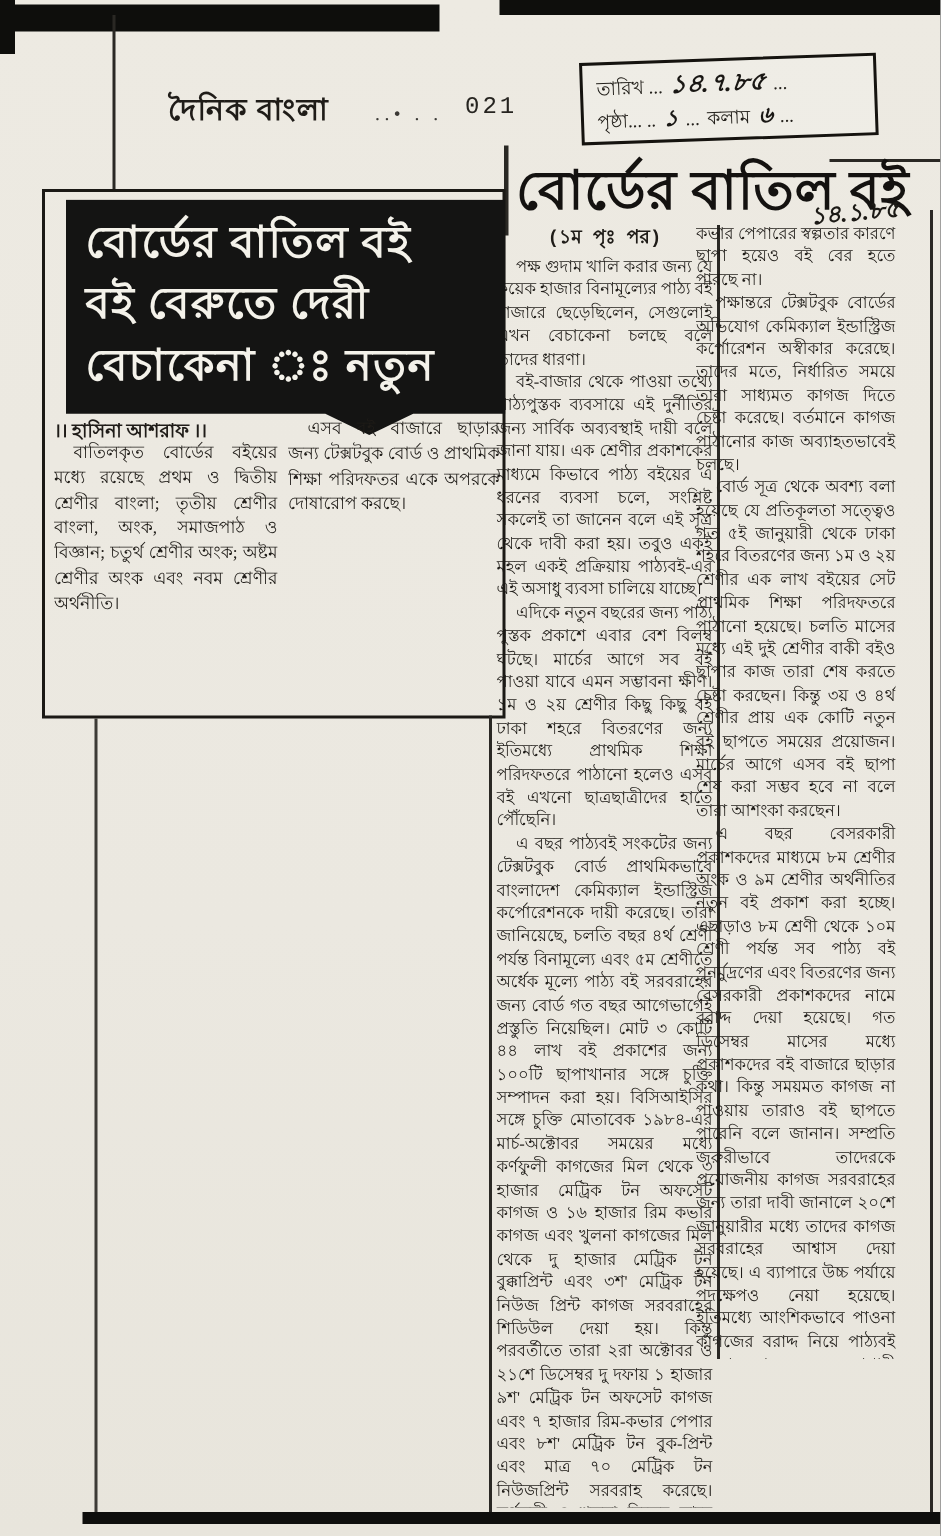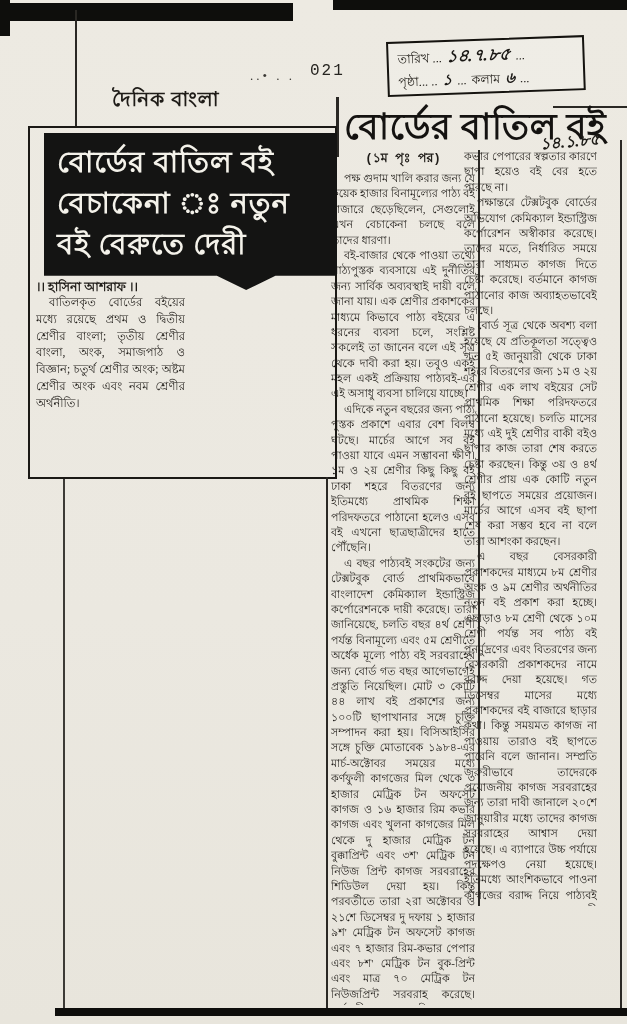--- a/index.html
+++ b/index.html
@@ -42,21 +42,21 @@
 <body>
 
 <div class="canvas">
 
   <div class="bar" style="left:0; top:3px; width:293px; height:18px;"></div>
   <div class="bar" style="left:333px; top:0; width:294px; height:10px;"></div>
   <div class="bar" style="left:0; top:0; width:10px; height:36px;"></div>
   <div class="rule" style="left:75px; top:10px; width:2px; height:117px;"></div>
   <div class="bar" style="left:55px; top:1008px; width:572px; height:8px;"></div>
 
-  <div class="abs masthead" style="left:112px; top:84px;">দৈনিক বাংলা</div>
+  <div class="abs masthead" style="left:112px; top:58px;">দৈনিক বাংলা</div>
   <div class="abs serial-marks" style="left:250px; top:68px;">..•  . .</div>
   <div class="abs serial-number" style="left:310px; top:62px;">021</div>
 
   <div class="abs stamp-box" style="left:386px; top:42px; width:176px;">
     <div class="stamp-row">
       <span>তারিখ ...</span>
       <span class="hand">১৪.৭.৮৫</span>
       <span>...</span>
     </div>
     <div class="stamp-row">
@@ -92,30 +92,31 @@
     <p>বোর্ড সূত্র থেকে অবশ্য বলা হয়েছে যে প্রতিকূলতা সত্ত্বেও গত ৫ই জানুয়ারী থেকে ঢাকা শহরে বিতরণের জন্য ১ম ও ২য় শ্রেণীর এক লাখ বইয়ের সেট প্রাথমিক শিক্ষা পরিদফতরে পাঠানো হয়েছে। চলতি মাসের মধ্যে এই দুই শ্রেণীর বাকী বইও ছাপার কাজ তারা শেষ করতে চেষ্টা করছেন। কিন্তু ৩য় ও ৪র্থ শ্রেণীর প্রায় এক কোটি নতুন বই ছাপতে সময়ের প্রয়োজন। মার্চের আগে এসব বই ছাপা শেষ করা সম্ভব হবে না বলে তারা আশংকা করছেন।</p>
     <p>এ বছর বেসরকারী প্রকাশকদের মাধ্যমে ৮ম শ্রেণীর অংক ও ৯ম শ্রেণীর অর্থনীতির নতুন বই প্রকাশ করা হচ্ছে। এছাড়াও ৮ম শ্রেণী থেকে ১০ম শ্রেণী পর্যন্ত সব পাঠ্য বই পুনর্মুদ্রণের এবং বিতরণের জন্য বেসরকারী প্রকাশকদের নামে বরাদ্দ দেয়া হয়েছে। গত ডিসেম্বর মাসের মধ্যে প্রকাশকদের বই বাজারে ছাড়ার কথা। কিন্তু সময়মত কাগজ না পাওয়ায় তারাও বই ছাপতে পারেনি বলে জানান। সম্প্রতি জরুরীভাবে তাদেরকে প্রয়োজনীয় কাগজ সরবরাহের জন্য তারা দাবী জানালে ২০শে জানুয়ারীর মধ্যে তাদের কাগজ সরবরাহের আশ্বাস দেয়া হয়েছে। এ ব্যাপারে উচ্চ পর্যায়ে পদক্ষেপও নেয়া হয়েছে। ইতিমধ্যে আংশিকভাবে পাওনা কাগজের বরাদ্দ নিয়ে পাঠ্যবই মুদ্রণের কাজ চলছে। আগামী মাস থেকেই উঁচু শ্রেণীর কিছু কিছু বই বাজারে পাওয়া যাবে বলে আশা করা যাচ্ছে।</p>
   </div>
 
   <div class="rule" style="left:620px; top:140px; width:2px; height:868px;"></div>
 
   <div class="abs left-box-border" style="left:28px; top:126px; width:305px; height:349px;"></div>
 
   <div class="abs black-box" style="left:44px; top:133px; width:280px; height:148px;">
     <div>বোর্ডের বাতিল বই</div>
+    <div>বই বেরুতে দেরী</div>
     <div>বেচাকেনা ঃ নতুন</div>
-    <div>বই বেরুতে দেরী</div>
   </div>
 
   <div class="abs byline" style="left:36px; top:278px; width:150px;">।। হাসিনা আশরাফ ।।</div>
 
   <div class="abs news" style="left:36px; top:294px; width:149px; height:180px;">
     <p>বাতিলকৃত বোর্ডের বইয়ের মধ্যে রয়েছে প্রথম ও দ্বিতীয় শ্রেণীর বাংলা; তৃতীয় শ্রেণীর বাংলা, অংক, সমাজপাঠ ও বিজ্ঞান; চতুর্থ শ্রেণীর অংক; অষ্টম শ্রেণীর অংক এবং নবম শ্রেণীর অর্থনীতি।</p>
   </div>
 
   <div class="abs news" style="left:192px; top:278px; width:141px; height:196px;">
+    <p>এসব বই বাজারে ছাড়ার জন্য টেক্সটবুক বোর্ড ও প্রাথমিক শিক্ষা পরিদফতর একে অপরকে দোষারোপ করছে।</p>
 
   </div>
 
   <div class="rule fold" style="left:63px; top:479px; width:2px; height:529px;"></div>
   <div class="rule" style="left:326px; top:477px; width:2px; height:531px;"></div>
 
 </div>
 
 </body></html>

